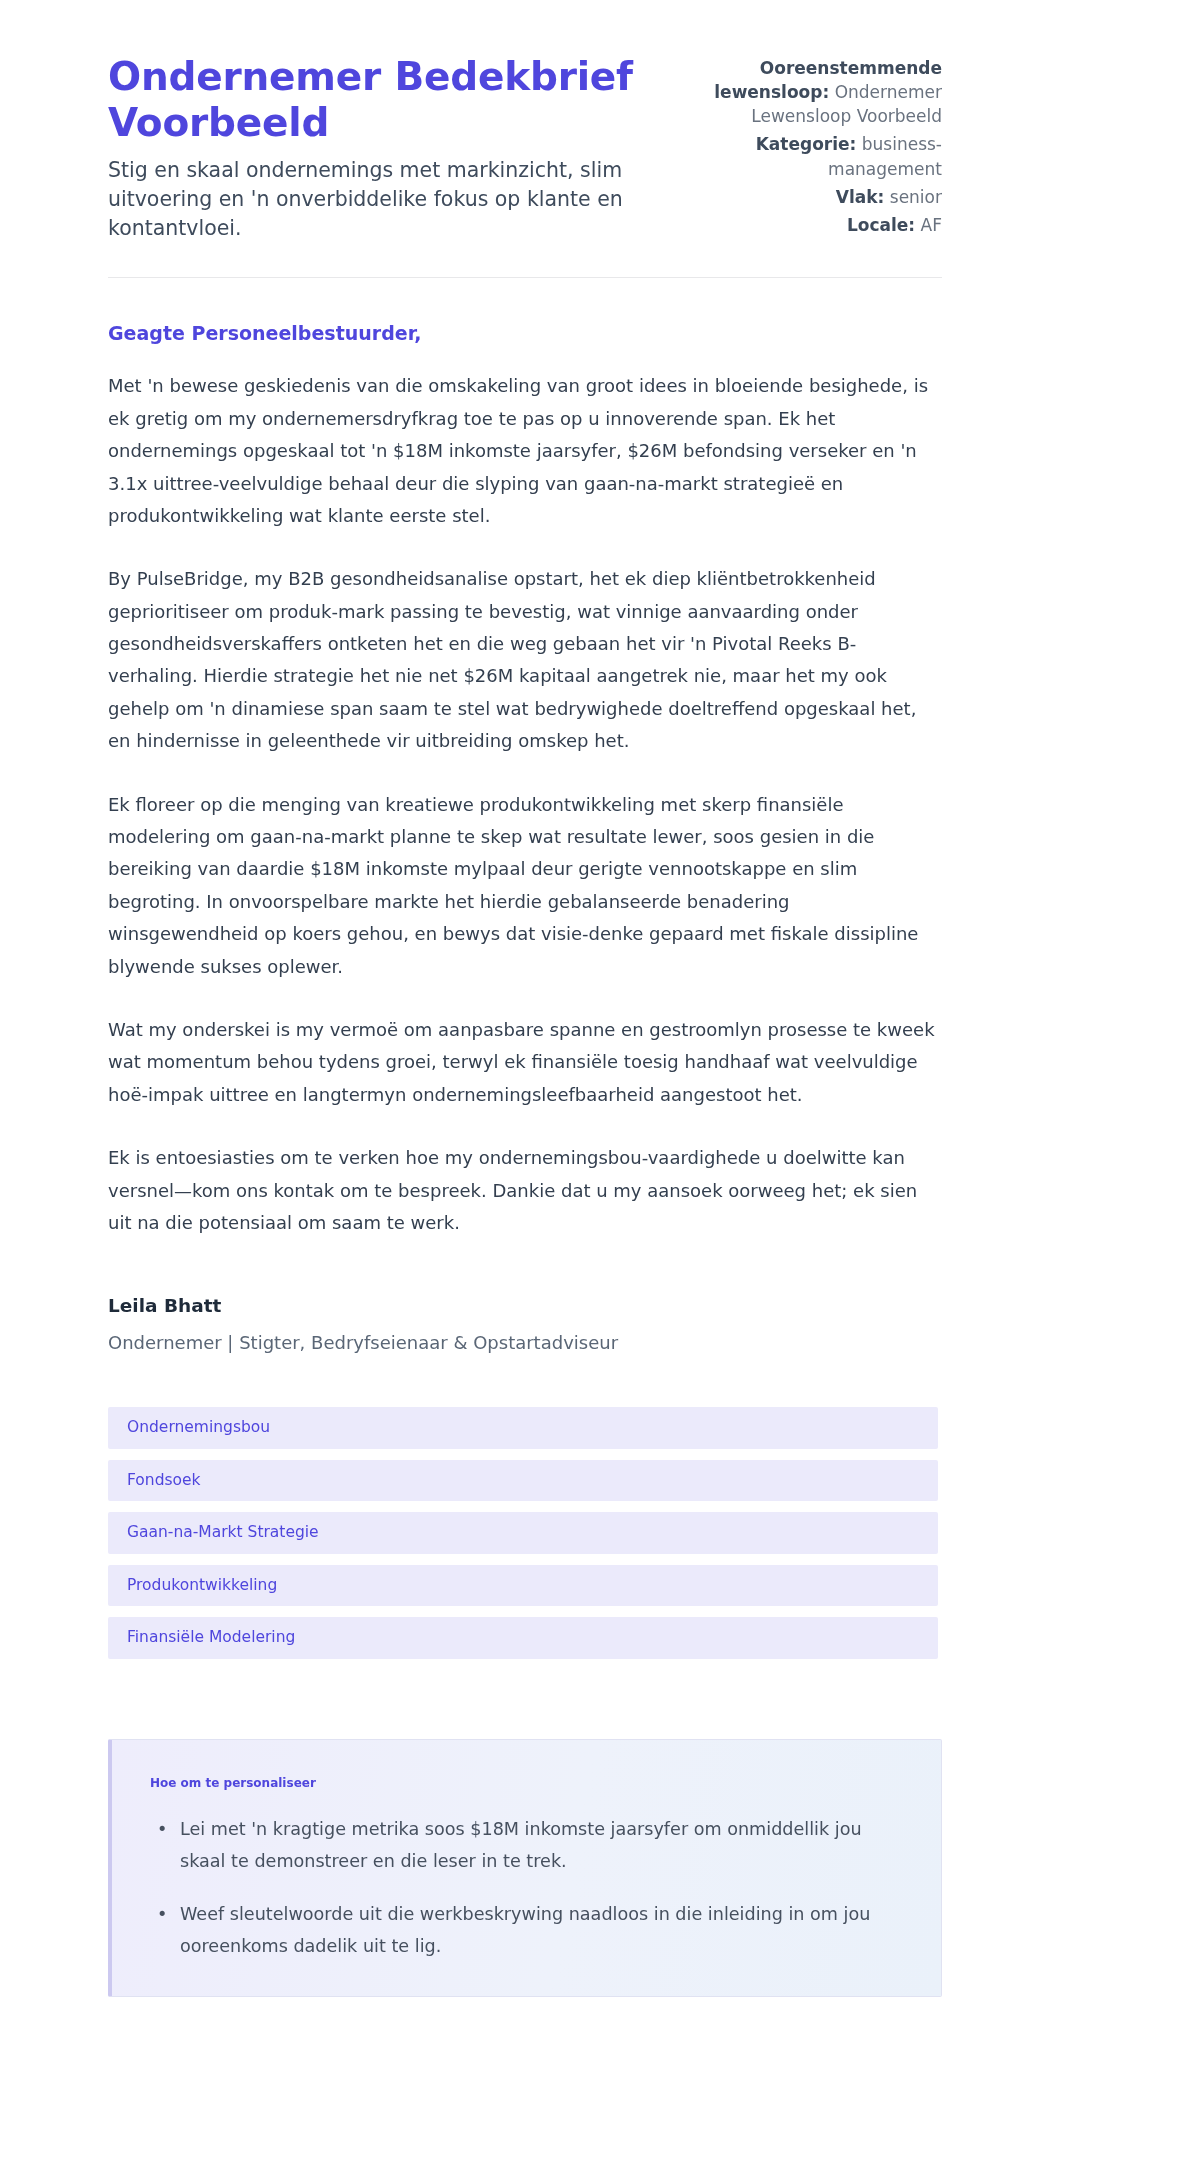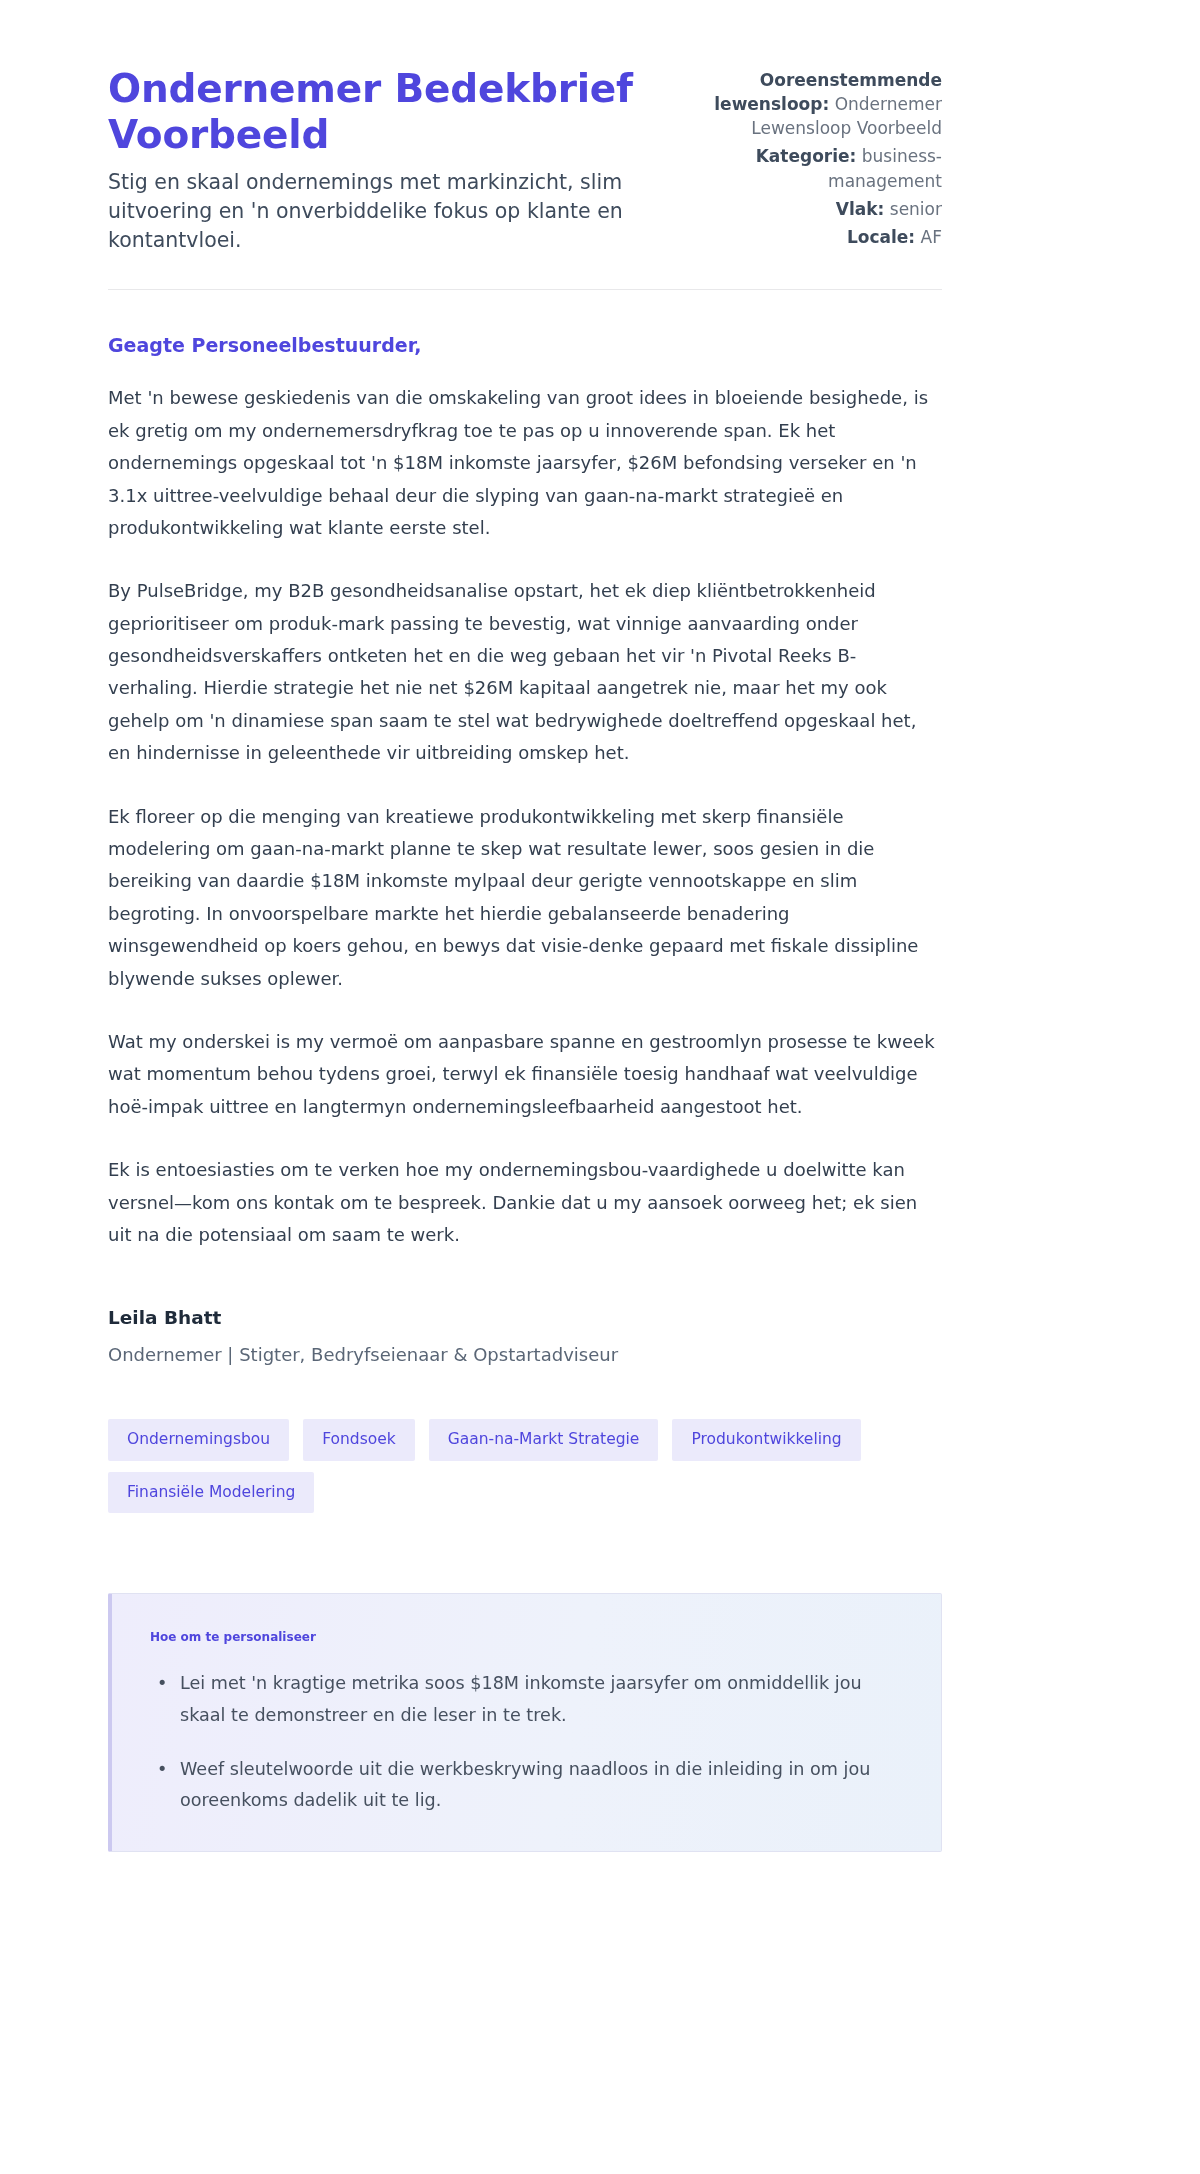--- a/index.html
+++ b/index.html
@@ -12,21 +12,20 @@
     width: 1200px;
     min-height: 2174px;
     font-family: "DejaVu Sans", "Liberation Sans", sans-serif;
     color: #2f3b4c;
     -webkit-font-smoothing: antialiased;
   }
   .page {
     width: 1016px;
     box-sizing: border-box;
     padding: 40px 74px 60px 108px;
-    margin-top: 12px;
   }
 
   
   .header {
     display: flex;
     align-items: flex-start;
     justify-content: space-between;
     gap: 40px;
   }
   .header-left {
@@ -102,20 +101,21 @@
     margin: 0;
   }
 
   
   .tags {
     margin-top: 54px;
     display: flex;
     flex-wrap: wrap;
     gap: 11px 14px;
     max-width: 830px;
+    flex-direction: column;
   }
   .tag {
     background: #ebeafb;
     color: #4f46dd;
     font-size: 15.5px;
     line-height: 1;
     padding: 13px 19px;
     border-radius: 2px;
     white-space: nowrap;
   }

